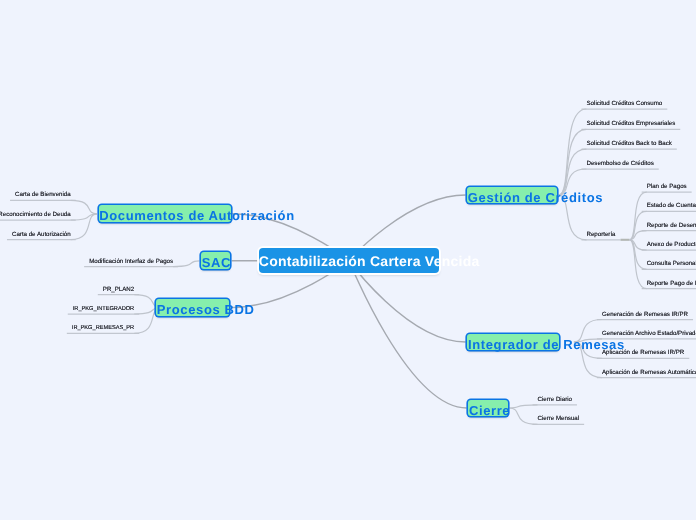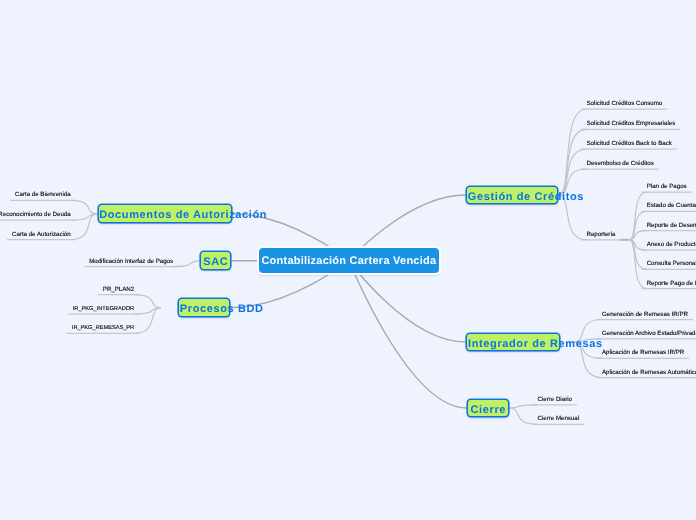--- a/index.html
+++ b/index.html
@@ -1,25 +1,25 @@
 <!DOCTYPE html>
 <html><head>
 <meta charset="utf-8">
 <style>
   html,body{margin:0;padding:0;}
   body{width:696px;height:520px;overflow:hidden;background:#eff3fd;
        font-family:"Liberation Sans",sans-serif;-webkit-font-smoothing:antialiased;text-rendering:geometricPrecision;}
   #canvas{position:relative;width:696px;height:520px;background:#eff3fd;}
   #links{position:absolute;left:0;top:0;width:696px;height:520px;filter:blur(0.32px);}
   .node{position:absolute;white-space:nowrap;box-sizing:border-box;transform:translateZ(0);}
-  .root-node{background:#1a93e6;color:#fff;font-weight:bold;font-size:11px;
+  .root-node{background:#1a93e6;color:#fff;font-weight:bold;font-size:14px;
     letter-spacing:0.24px;border-radius:4px;text-align:center;
     box-shadow:0 0 0 1.9px #ffffff, 0 2px 3px rgba(40,60,90,0.28);}
   .root-node span{display:block;}
-  .l1-node{background:#bef264;color:#0a74e4;font-weight:bold;font-size:11px;
+  .l1-node{background:#86efac;color:#0a74e4;font-weight:bold;font-size:13px;
     letter-spacing:0.62px;border-radius:2.9px;text-align:center;text-indent:0.62px;
     box-shadow:0 0 0 1.6px #0a74e4, 0 1.6px 2px rgba(40,60,90,0.28);}
   .leaf-node{color:#33353d;font-size:6.15px;text-shadow:0 0 0.45px currentColor;
     padding:0 5px;height:14px;line-height:16.2px;}
 </style>
 </head>
 <body>
 
 <div id="canvas">
   <svg id="links">
@@ -81,21 +81,21 @@
     </svg>
 <div class="node root-node" style="left: 258.85px; top: 247.7px; width: 180px; height: 25.4px; line-height: 27.8px;">
       <span>Contabilización Cartera Vencida</span>
     </div>
     <div class="node l1-node" style="top: 205.4px; width: 132px; height: 16.8px; line-height: 21.6px; right: 465.4px;"><span>Documentos de Autorización</span></div>
     <div class="node leaf-node" style="top: 187.4px; right: 620.3px;"><span>Carta de Bienvenida</span></div>
     <div class="node leaf-node" style="top: 207px; right: 620.3px;"><span>Reconocimiento de Deuda</span></div>
     <div class="node leaf-node" style="top: 226.6px; right: 620.3px;"><span>Carta de Autorización</span></div>
     <div class="node l1-node" style="top: 252.4px; width: 29.1px; height: 16.8px; line-height: 21.6px; right: 465.9px;"><span>SAC</span></div>
     <div class="node leaf-node" style="top: 253.6px; right: 517.9px;"><span>Modificación Interfaz de Pagos</span></div>
-    <div class="node l1-node" style="top: 299.2px; width: 50px; height: 16.8px; line-height: 21.6px; right: 466.8px;"><span>Procesos BDD</span></div>
+    <div class="node l1-node" style="top: 299.2px; width: 73px; height: 16.8px; line-height: 21.6px; right: 466.8px;"><span>Procesos BDD</span></div>
     <div class="node leaf-node" style="top: 281.6px; right: 556.8px;"><span>PR_PLAN2</span></div>
     <div class="node leaf-node" style="top: 301px; right: 556.8px; font-size: 5.65px;"><span>IR_PKG_INTEGRADOR</span></div>
     <div class="node leaf-node" style="top: 320.4px; right: 556.8px; font-size: 5.65px;"><span>IR_PKG_REMESAS_PR</span></div>
     <div class="node l1-node" style="top: 186.6px; width: 89.9px; height: 16.8px; line-height: 21.6px; left: 467.2px;"><span>Gestión de Créditos</span></div>
     <div class="node leaf-node" style="top: 96px; left: 581.5px;"><span>Solicitud Créditos Consumo</span></div>
     <div class="node leaf-node" style="top: 116.4px; left: 581.5px;"><span>Solicitud Créditos Empresariales</span></div>
     <div class="node leaf-node" style="top: 136.1px; left: 581.5px;"><span>Solicitud Créditos Back to Back</span></div>
     <div class="node leaf-node" style="top: 156px; left: 581.5px;"><span>Desembolso de Créditos</span></div>
     <div class="node leaf-node" style="top: 226.8px; left: 581.5px;"><span>Reportería</span></div>
     <div class="node leaf-node" style="top: 179.1px; left: 641.7px;"><span>Plan de Pagos</span></div>

